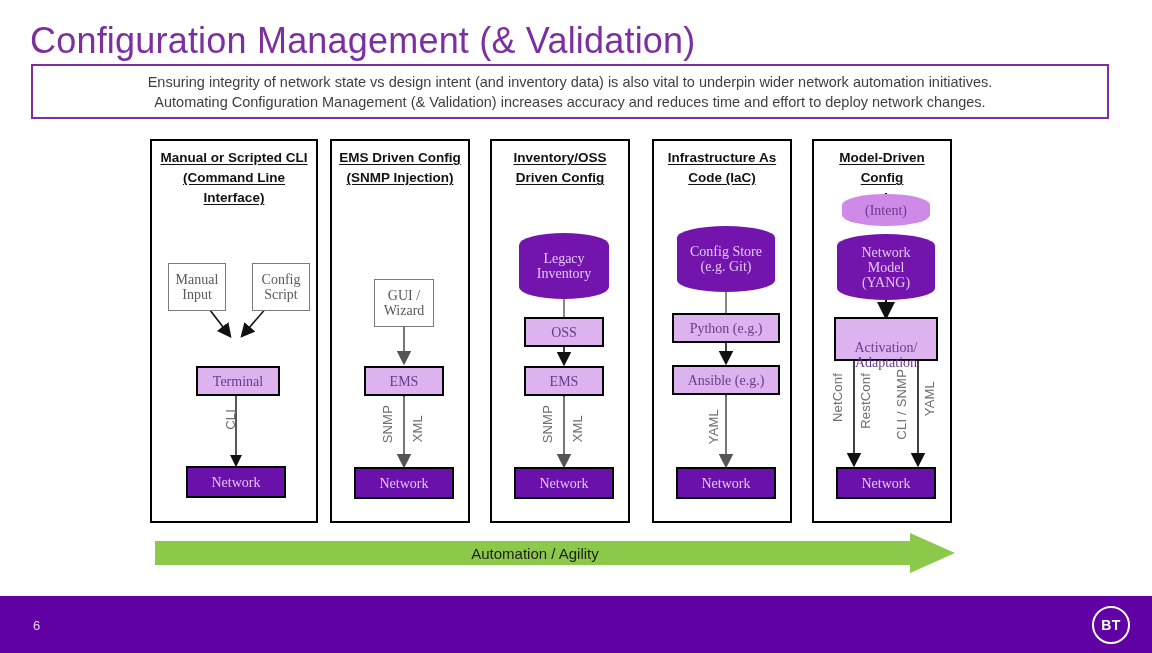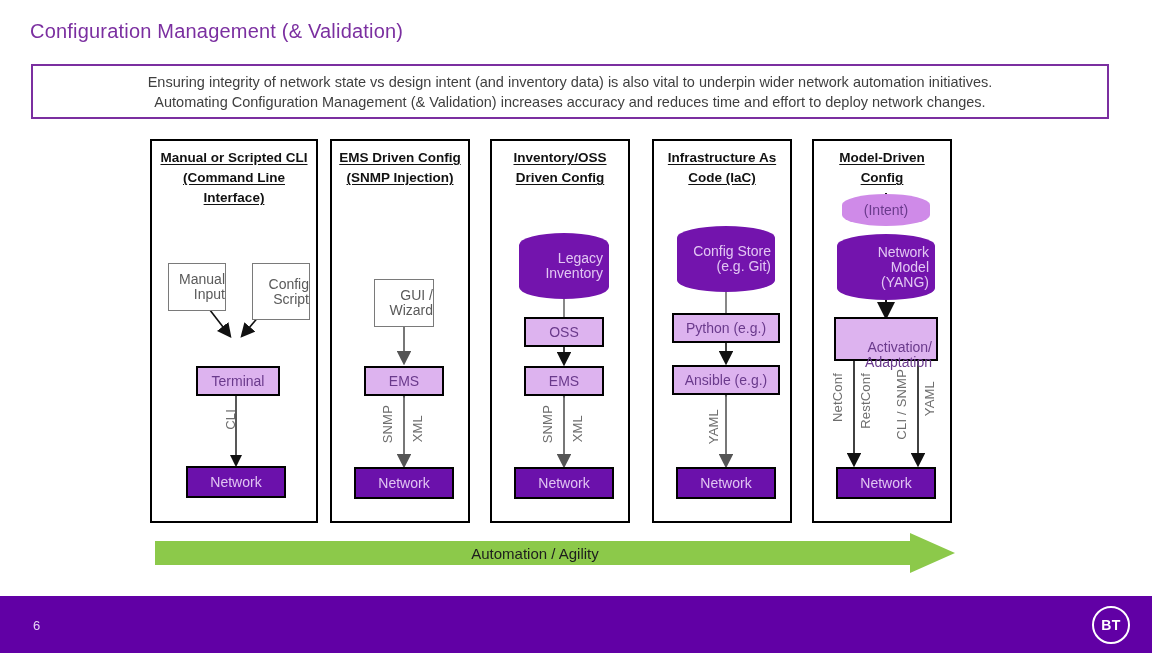--- a/index.html
+++ b/index.html
@@ -7,21 +7,21 @@
     width: 1152px; height: 653px;
     background: #ffffff;
     font-family: "Liberation Sans", sans-serif;
     overflow: hidden;
   }
   .slide { position: relative; width: 1152px; height: 653px; background: #fff; }
 
   
   .slide-title {
     position: absolute; left: 30px; top: 20px;
-    font-size: 20px; font-weight: 400; letter-spacing: .2px;
+    font-size: 36px; font-weight: 400; letter-spacing: .2px;
     color: #7b2fa0; white-space: nowrap;
   }
 
   
   .callout {
     position: absolute; left: 31px; top: 64px;
     width: 1078px; height: 55px;
     border: 2px solid #7b2fa0; background: #fff;
     display: flex; flex-direction: column;
     align-items: center; justify-content: center;
@@ -45,21 +45,21 @@
     position: absolute; left: 0; right: 0; top: 7px;
     text-align: center; font-size: 13.5px; font-weight: 700; color: #111;
     line-height: 20px;
   }
   .col-title span { text-decoration: underline; text-underline-offset: 2px; display: inline-block; }
 
   
   .node {
     position: absolute;
     display: flex; align-items: center; justify-content: center;
-    text-align: right; line-height: 15px;
+    text-align: center; line-height: 15px; font-family: Liberation Serif, serif;
   }
   .box-white {
     background: #ffffff; border: 1.2px solid #7a7a7a;
     color: #5a5a5a; font-size: 14px;
   }
   .box-light {
     background: #ddb3ef; border: 2.2px solid #000;
     color: #6a3a8c; font-size: 14px;
   }
   .box-dark {
@@ -141,21 +141,21 @@
           </marker>
         </defs>
         <line x1="44" y1="151" x2="78" y2="195" stroke="#111" stroke-width="1.6" marker-end="url(#ah-blk)"></line>
         <line x1="128" y1="151" x2="90" y2="195" stroke="#111" stroke-width="1.6" marker-end="url(#ah-blk2)"></line>
         <line x1="84" y1="230" x2="84" y2="324" stroke="#111" stroke-width="1.4" marker-end="url(#ah-blk)"></line>
       </svg>
 
       <div class="node box-white" style="left:16px; top:122px; width:58px; height:48px;">
         <span>Manual Input</span>
       </div>
-      <div class="node box-white" style="left:100px; top:122px; width:58px; height:57px;">
+      <div class="node box-white" style="left:100px; top:122px; width:58px; height:48px;">
         <span>Config Script</span>
       </div>
       <div class="node box-light" style="left:44px; top:225px; width:84px; height:30px;">
         <span>Terminal</span>
       </div>
       <div class="vlabel" style="left:71px; top:268px;">CLI</div>
       <div class="node box-dark" style="left:34px; top:325px; width:100px; height:32px;">
         <span>Network</span>
       </div>
     </div>

